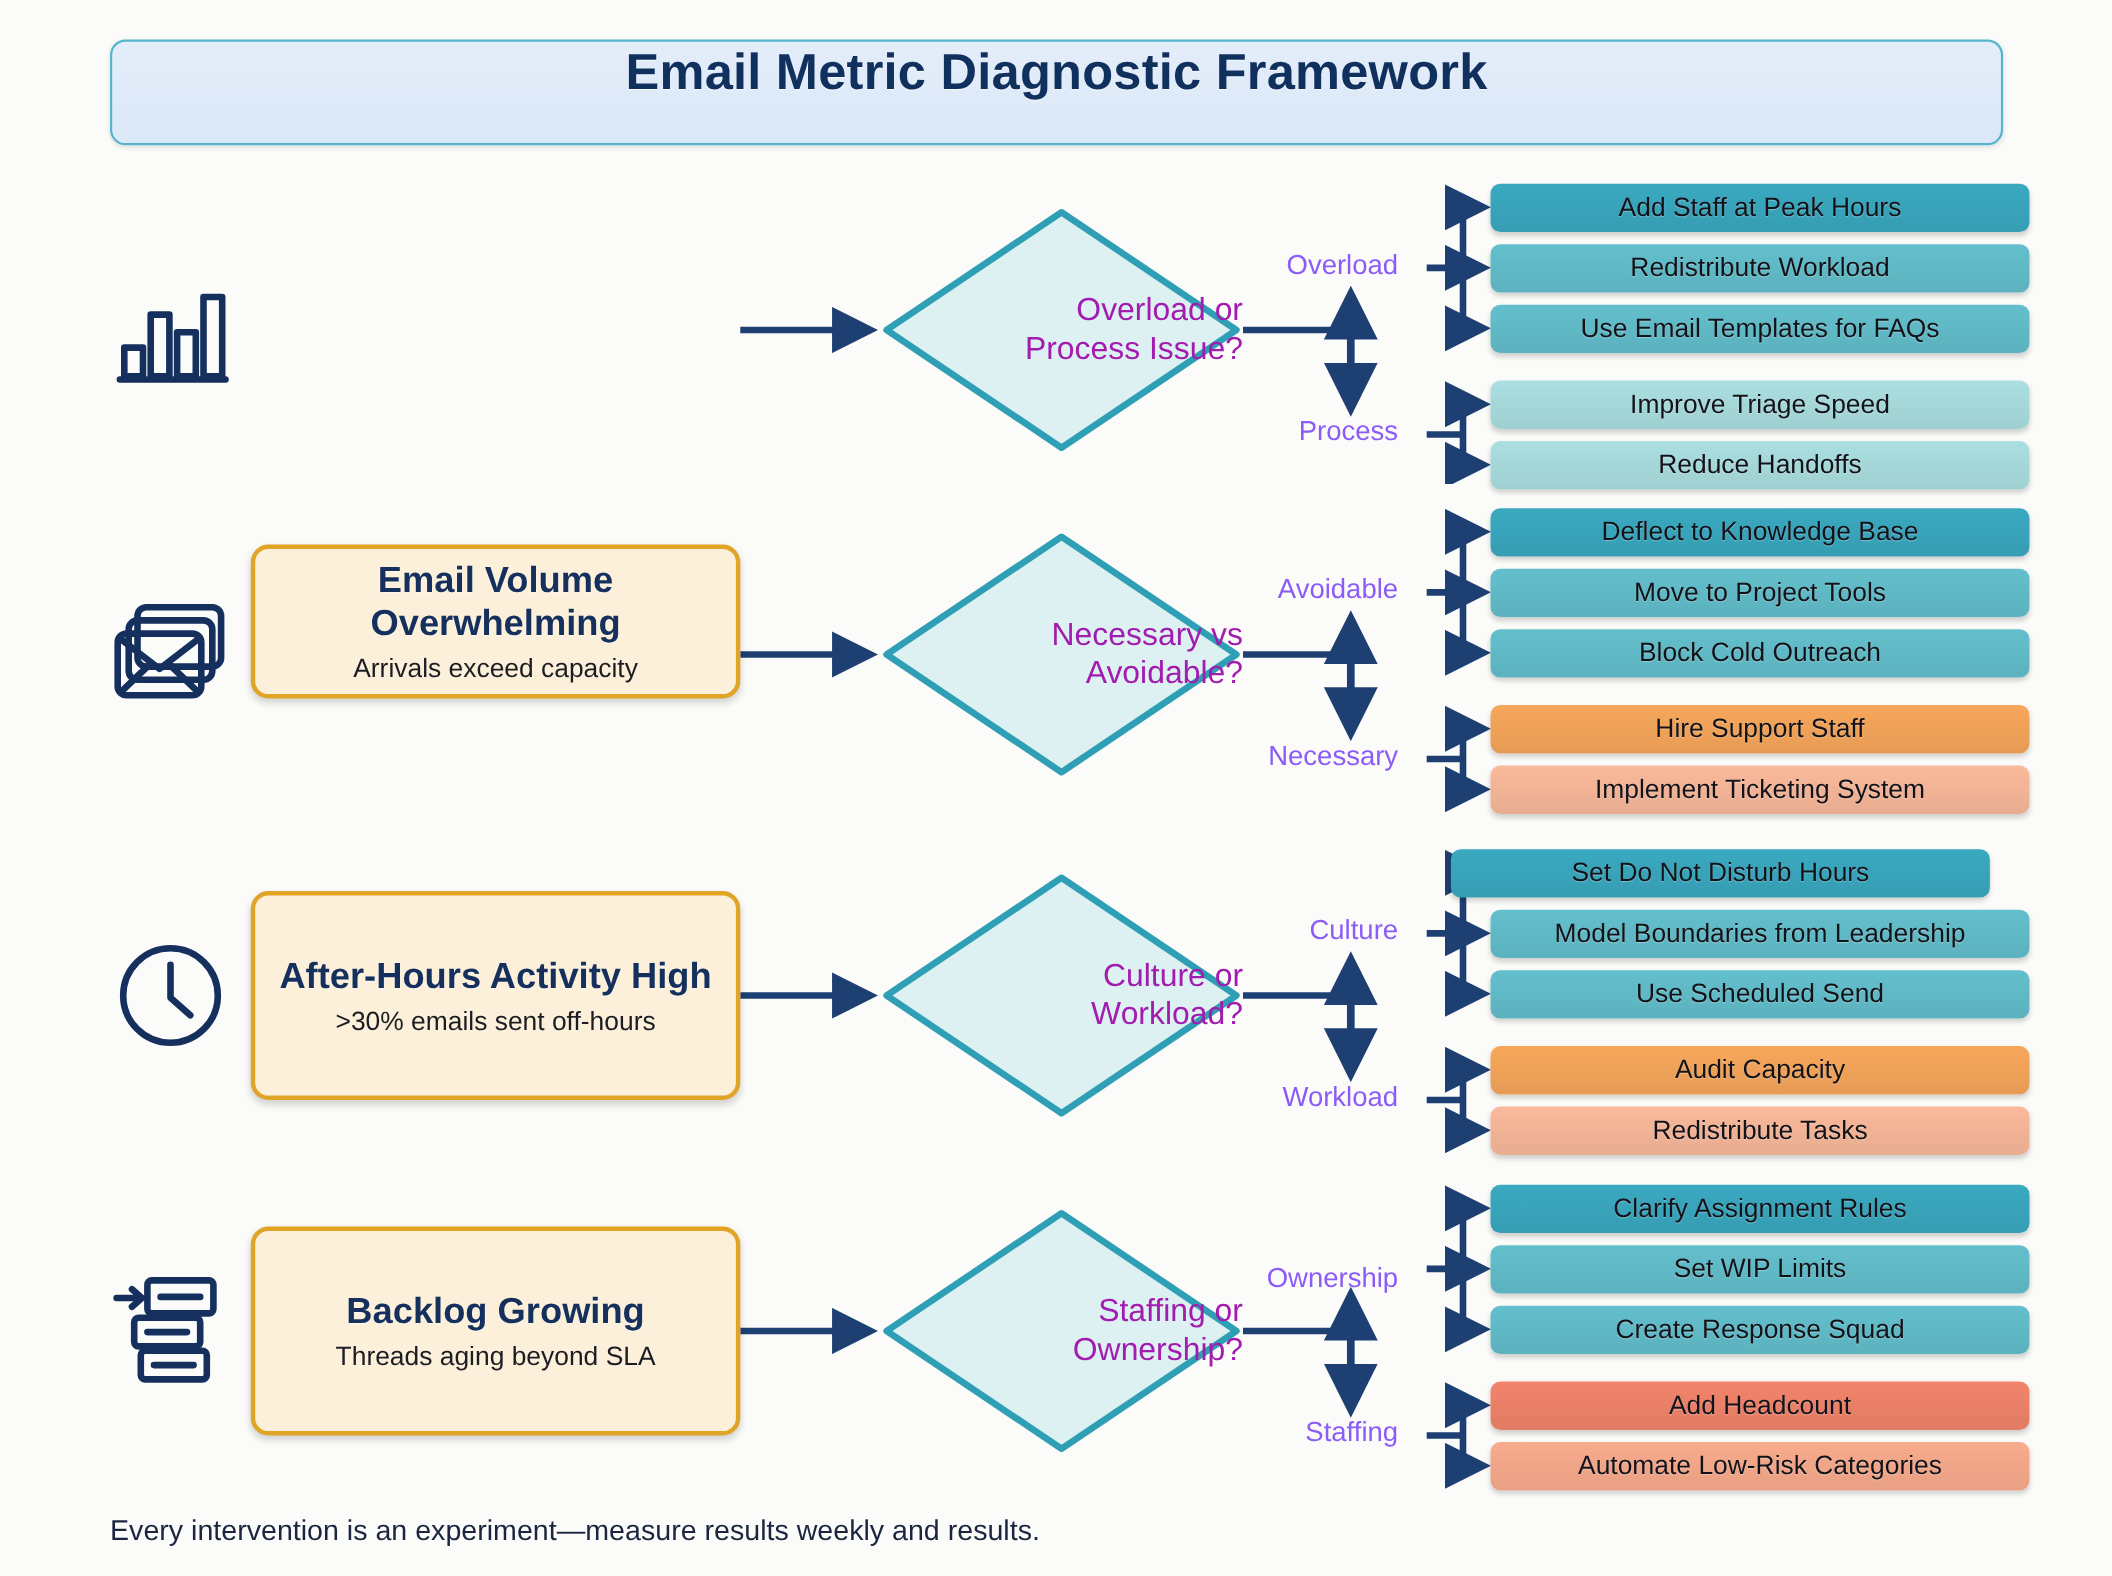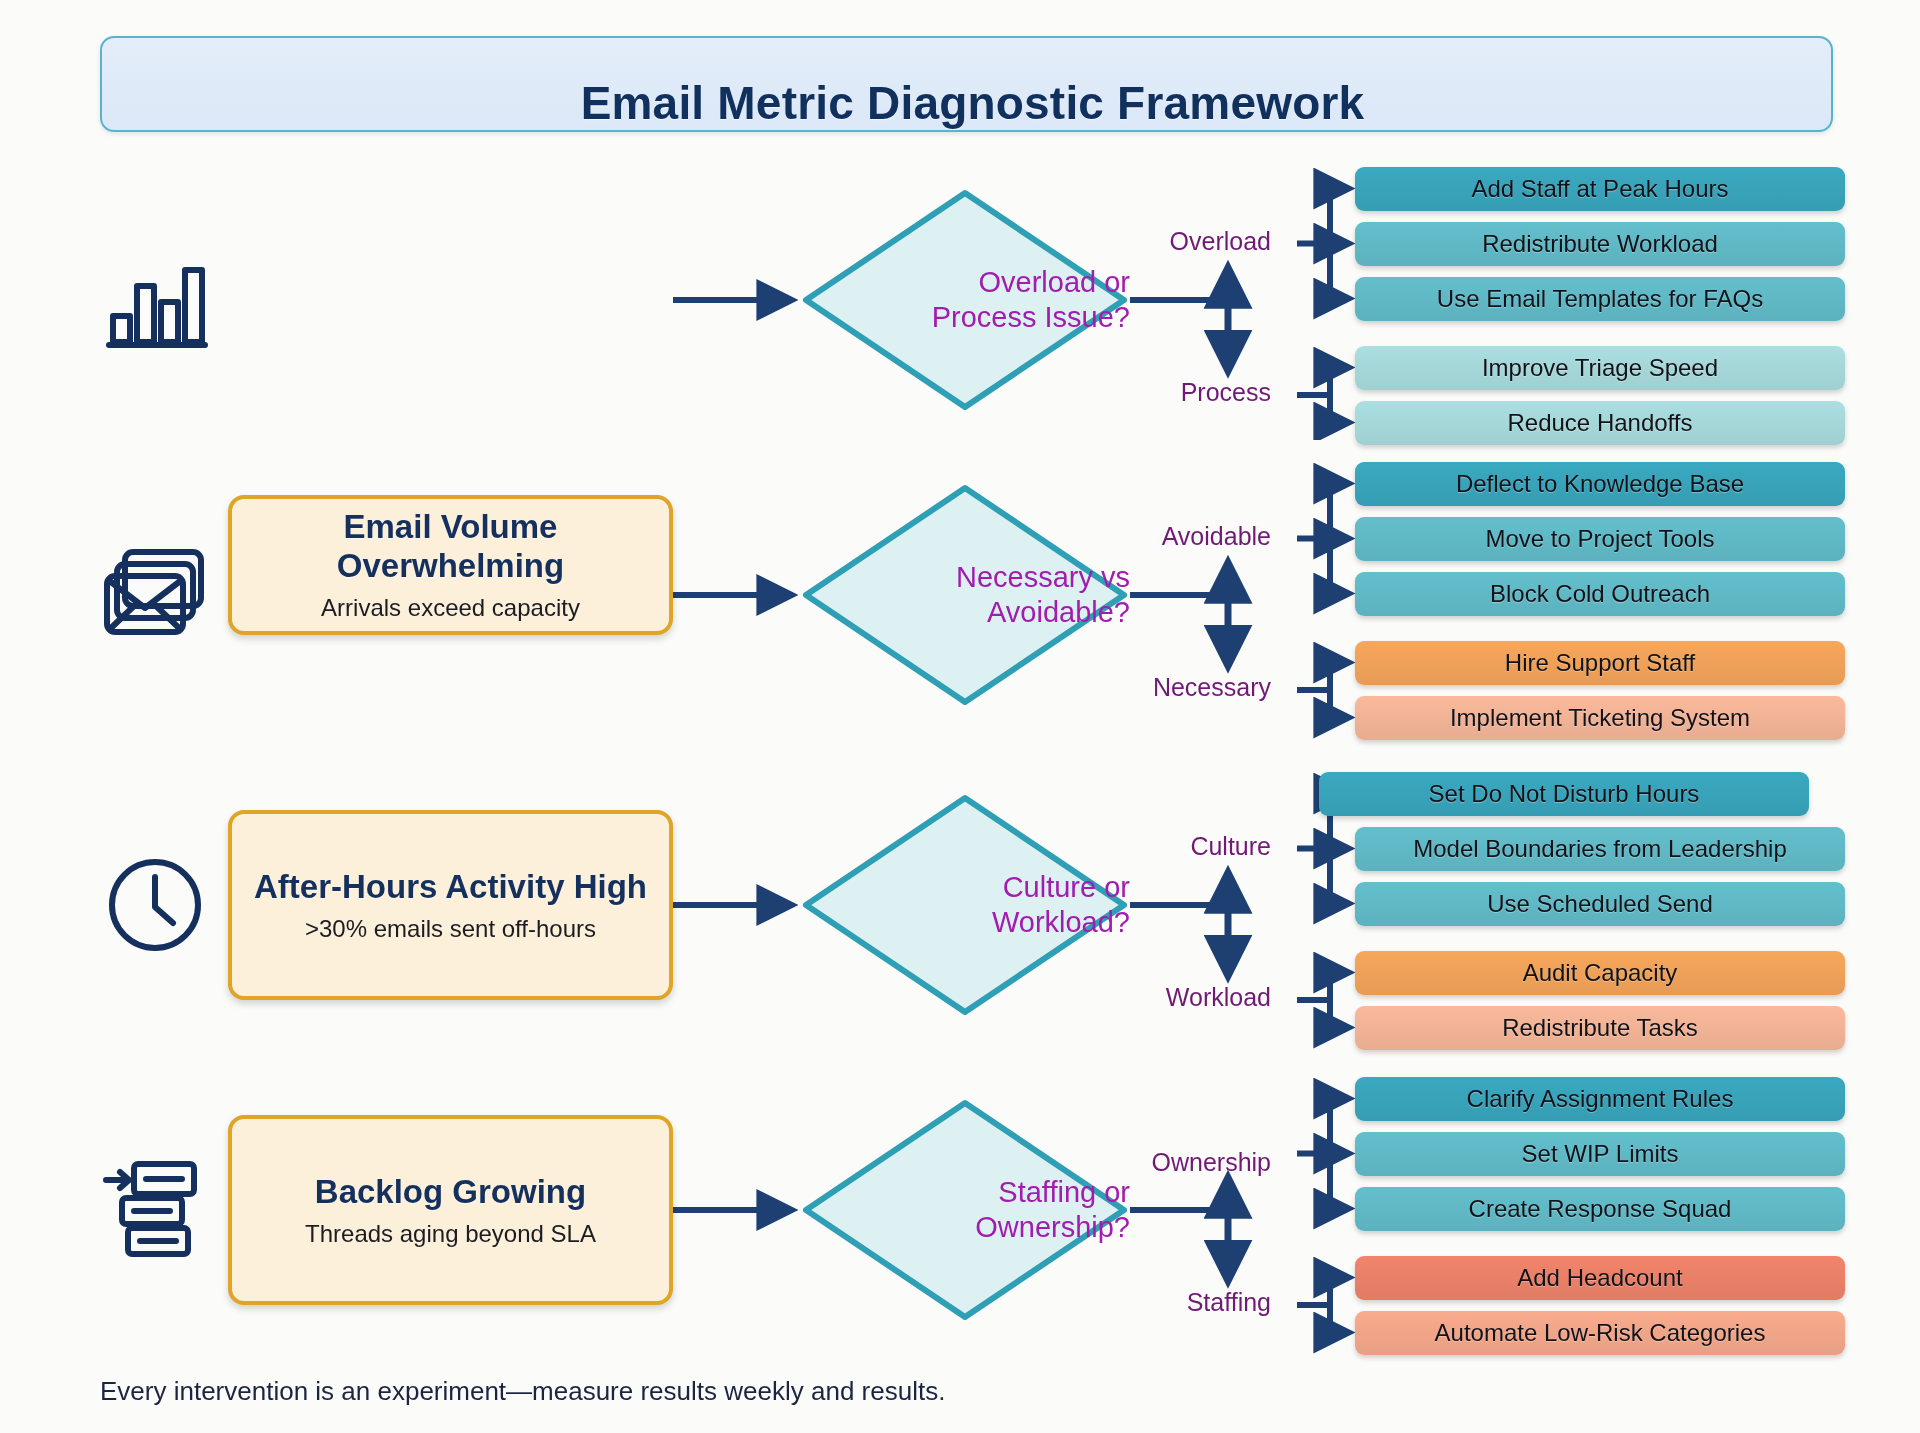--- a/index.html
+++ b/index.html
@@ -12,21 +12,21 @@
   }
   #stage{position:relative;width:1920px;height:1433px;}
 
   
   .title-banner{
     position:absolute;left:100px;top:36px;width:1717px;height:92px;
     background:linear-gradient(180deg,#e4edfa 0%, #dbe8f7 100%);
     border:2px solid #56b5cc;
     border-radius:14px;
     box-shadow:0 2px 5px rgba(0,0,0,.10);
-    display:flex;align-items:flex-end;justify-content:center;padding-left:12px;
+    display:flex;align-items:flex-start;justify-content:center;
   }
   .title-text{
     font-size:46px;font-weight:bold;color:#10305e;letter-spacing:.2px;
     text-shadow:0 1px 1px rgba(255,255,255,.7);
   }
 
   
   .row{position:absolute;left:0;width:1920px;height:290px;}
 
   
@@ -62,21 +62,21 @@
   .diamond svg{position:absolute;left:0;top:0;}
   .diamond .dtext{
     position:absolute;left:0;top:0;width:330px;height:226px;
     display:flex;flex-direction:column;align-items:flex-end;justify-content:center;
     font-size:29px;color:#a21caf;line-height:1.2;text-align:center;
   }
 
   
   .branch-label{
     position:absolute;
-    font-size:25px;color:#701a75;
+    font-size:25px;color:#8b5cf6;
     white-space:nowrap;
     text-align:right;
   }
 
   
   .action{
     position:absolute;
     height:44px;width:490px;
     border-radius:9px;
     display:flex;align-items:center;justify-content:center;

